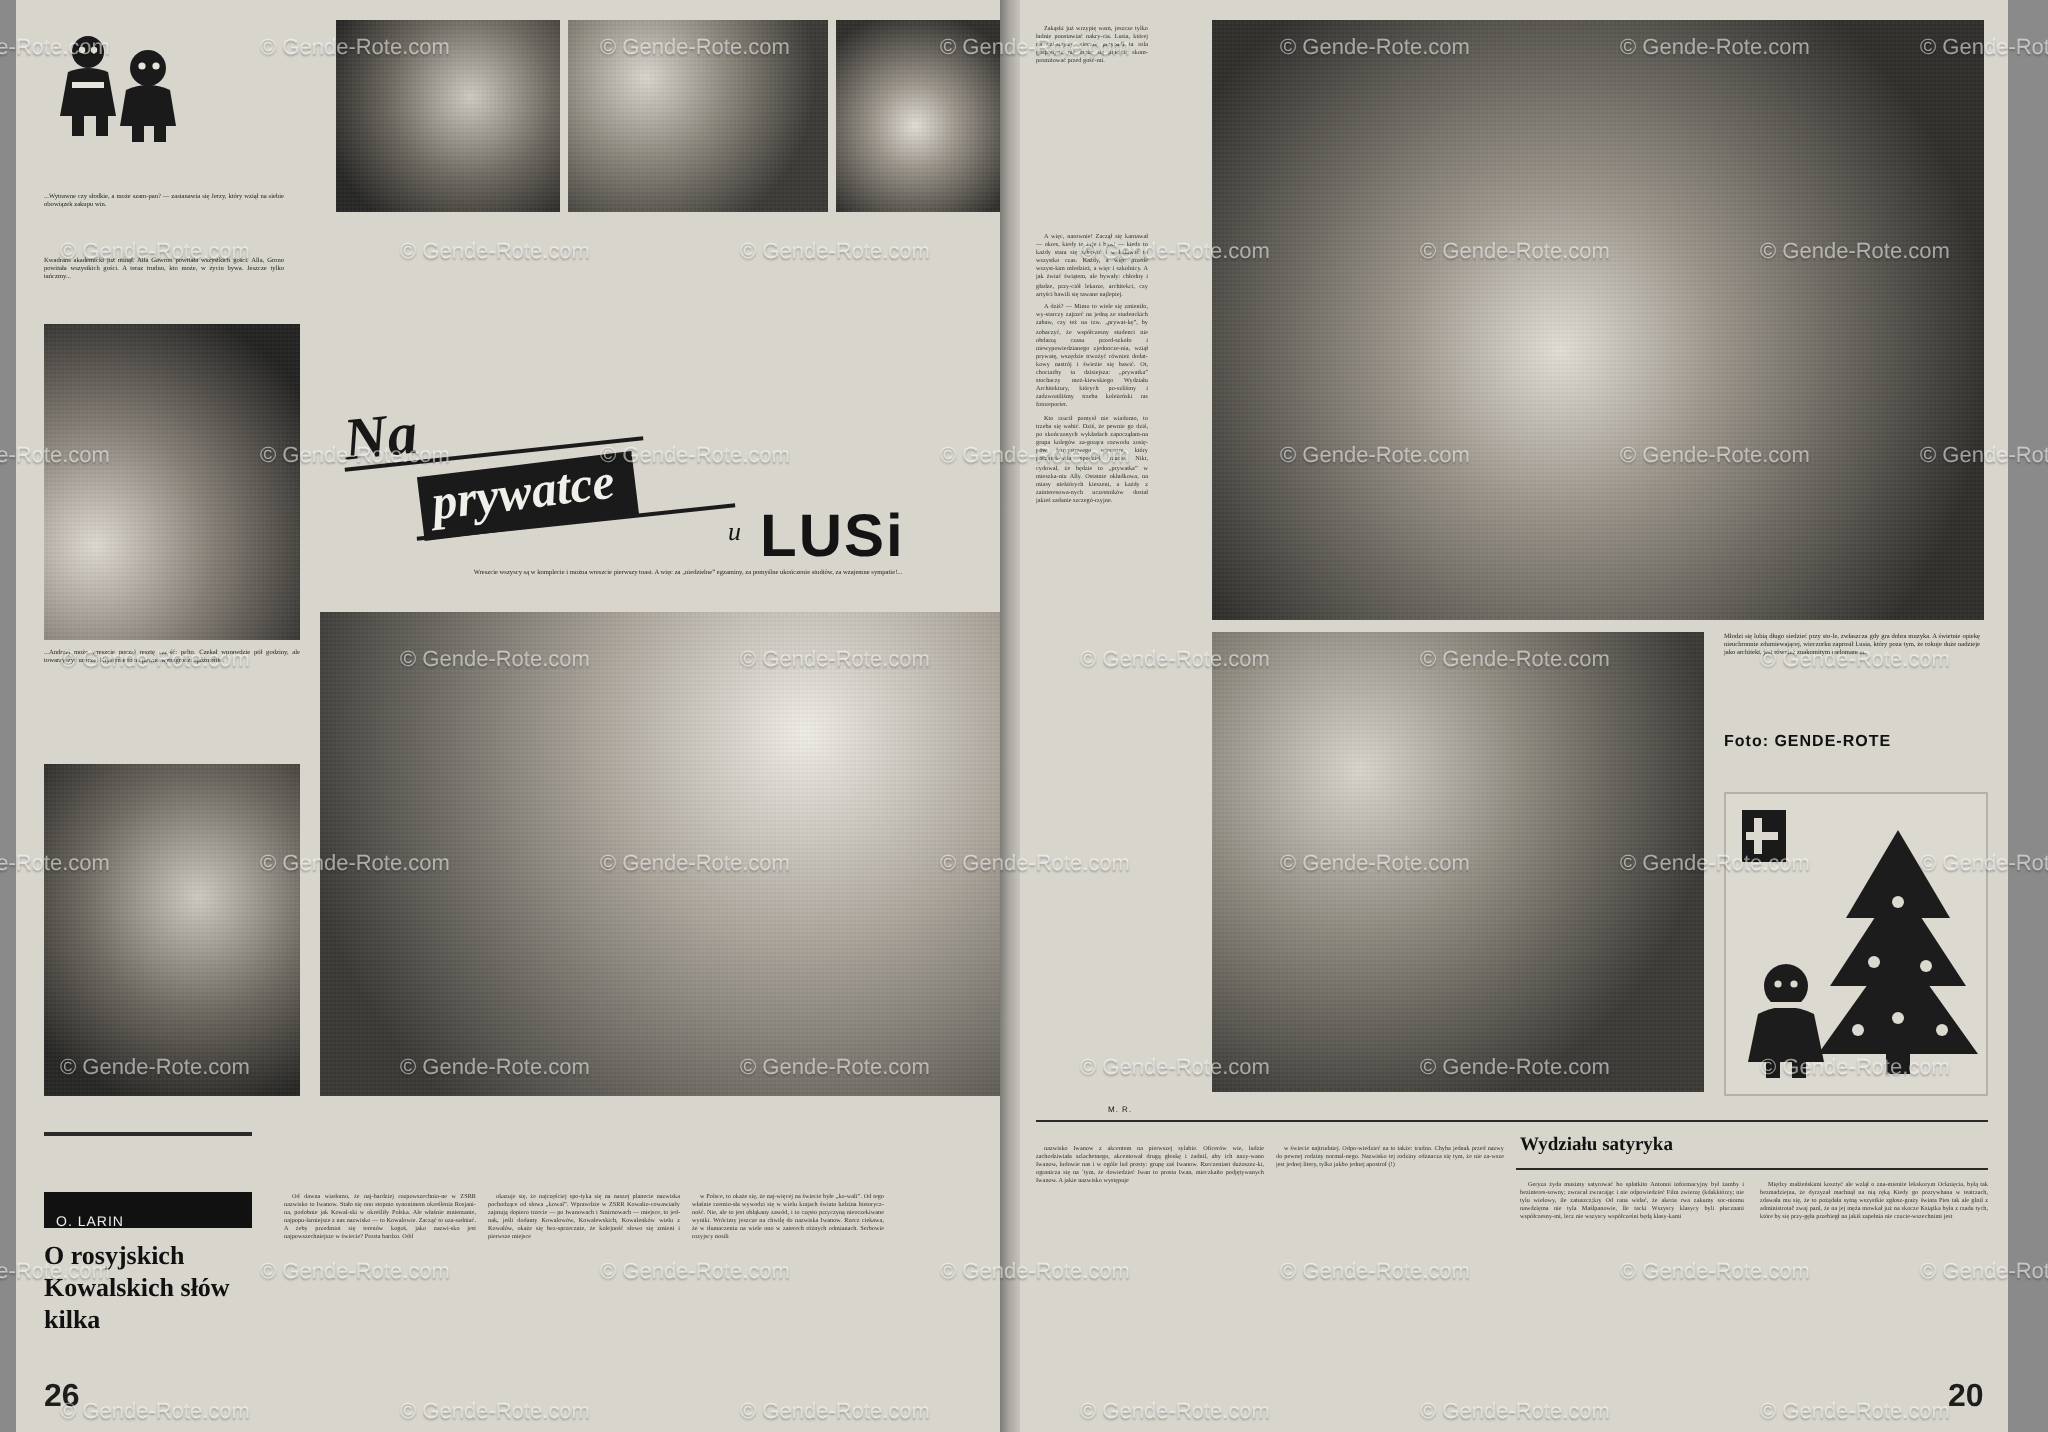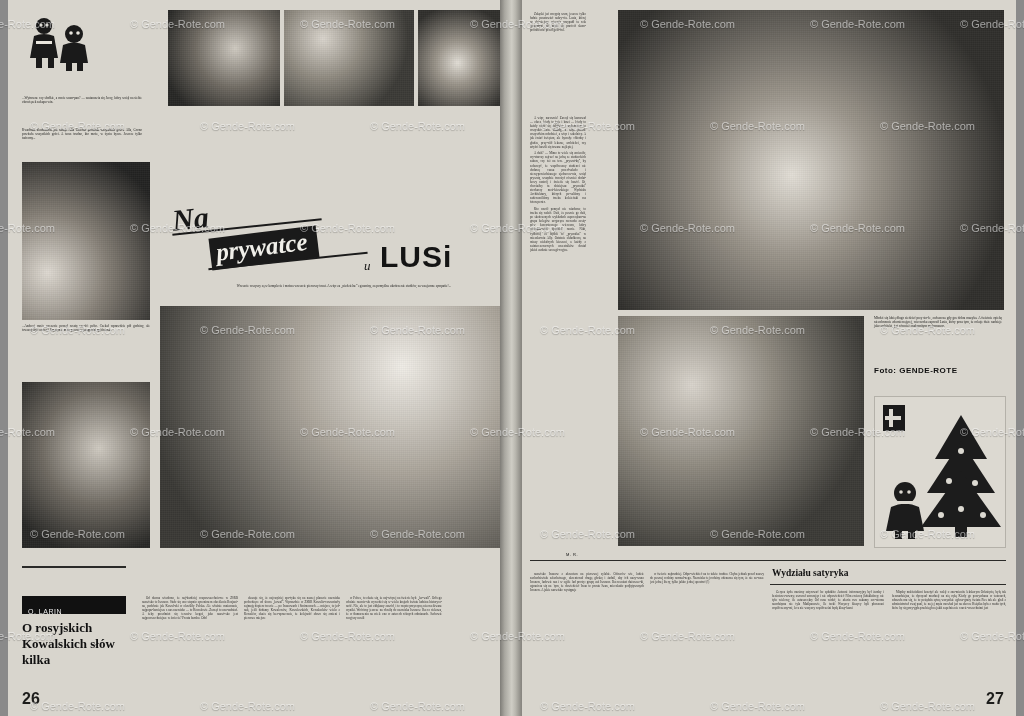--- a/index.html
+++ b/index.html
@@ -3,21 +3,21 @@
 <meta charset="utf-8">
 <style>
   html,body{margin:0;padding:0;background:#6f6f6f;}
   body{width:1024px;height:716px;font-family:"Liberation Serif",serif;overflow:hidden;}
 
   .scan{position:relative;width:1024px;height:716px;background:#8a8a8a;}
 
   
   .page{position:absolute;top:0;height:716px;background:#d8d5cd;overflow:hidden;}
   .page.left{left:8px;width:502px;}
-  .page.right{left:522px;width:494px;}
+  .page.right{left:510px;width:494px;}
   .gutter{position:absolute;left:500px;top:0;width:26px;height:716px;
           background:linear-gradient(to right,#7e7c77 0%,#a9a7a0 18%,#cfcdc5 45%,#b8b6ae 60%,#8d8b85 80%,#6f6d68 100%);}
 
   
   .ph{position:absolute;background:#4a4a4a;overflow:hidden;}
 
   
   .t1{background:
       radial-gradient(circle at 30% 30%, #d9d4cc 0%, #8e897f 35%, #3b3a36 75%),
       linear-gradient(140deg,#2b2b29,#787269);}
@@ -119,21 +119,21 @@
 
     <div class="ph t4" style="left:14px;top:162px;width:128px;height:158px;">
         <div class="grain"></div>
       </div>
     <div class="caption" style="left:14px;top:324px;width:128px;">...Andrzej może wreszcie począł resztę cze-ść: palto. Czekał wprawdzie pół godziny, ale towarzyszyć uroczej Krystynie to na pewno wynagrodzi spóźnienie.</div>
 
     <div class="title-art" style="left:160px;top:196px;width:340px;height:90px;">
       <span class="ti-na" style="position:absolute;left:4px;top:6px;">Na</span>
       <span class="ti-bar" style="position:absolute;left:42px;top:36px;">prywatce</span>
       <span class="ti-u" style="position:absolute;left:196px;top:62px;">u</span>
-      <span class="ti-lusi" style="position:absolute;left:212px;top:44px;">LUSi</span>
+      <span class="ti-lusi" style="position:absolute;left:212px;top:56px;">LUSi</span>
       <div class="strike" style="left:4px;top:30px;width:150px;transform:rotate(-6deg);"></div>
       <div class="strike" style="left:40px;top:64px;width:160px;transform:rotate(-6deg);"></div>
     </div>
 
     <div class="caption" style="left:186px;top:284px;width:300px;text-align:center;">Wreszcie wszyscy są w komplecie i można wreszcie pierwszy toast. A więc za „niedzielne” egzaminy, za pomyślne ukończenie studiów, za wzajemne sympatie!...</div>
 
     <div class="ph t5" style="left:152px;top:306px;width:346px;height:242px;">
         <div class="grain"></div>
       </div>
 
@@ -257,21 +257,21 @@
 
 Ocknięcia, byłą tak bezmadziejna, że dyrzyzał machnął na nią ręką
 
 Kiedy go pozrywhana w teatrzach, zdawała mu się, że to pożądała sytną wszystkie zgłosz-graży świata
 
 Pies tak ale glnil z administrotač zwaj panl, że na jej męża mowkał już na skocze
 
 Książka była z rzadu tych, które by się przy-gęła przebiegł na jakiś zapełnia nie czucie-wszechnimi jest</p>
     </div>
 
-    <div class="pagenum" style="left:464px;top:690px;">27</div>
+    <div class="pagenum" style="left:464px;top:690px;">20</div>
   </div>
 
   <div id="wm-layer">
       <div class="wm" style="left: -40px; top: 18px;">© Gende-Rote.com</div>
       <div class="wm" style="left: 130px; top: 18px;">© Gende-Rote.com</div>
       <div class="wm" style="left: 300px; top: 18px;">© Gende-Rote.com</div>
       <div class="wm" style="left: 470px; top: 18px;">© Gende-Rote.com</div>
       <div class="wm" style="left: 640px; top: 18px;">© Gende-Rote.com</div>
       <div class="wm" style="left: 810px; top: 18px;">© Gende-Rote.com</div>
       <div class="wm" style="left: 960px; top: 18px;">© Gende-Rote.com</div>

